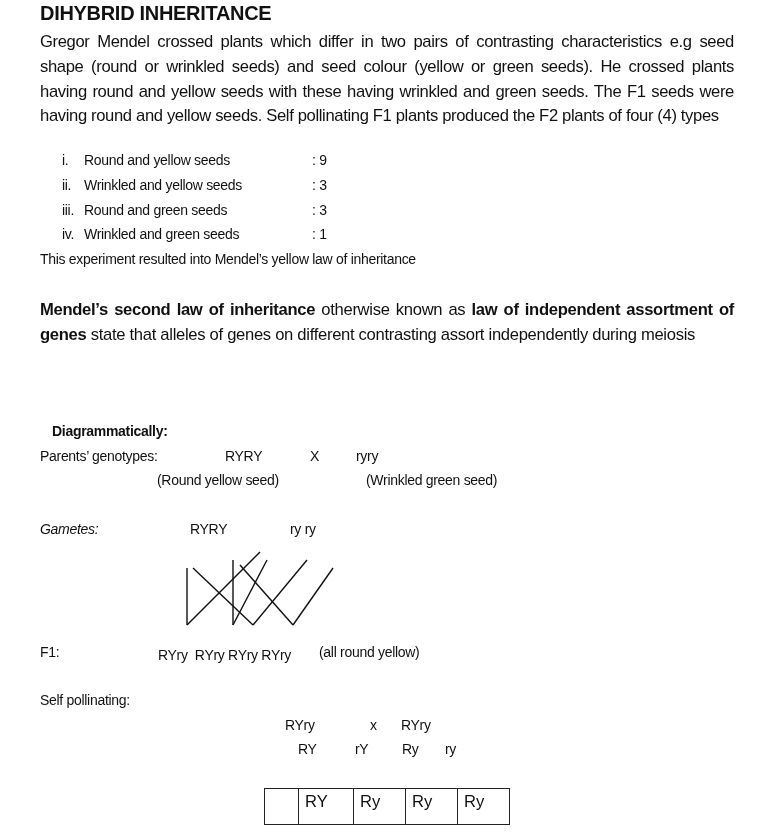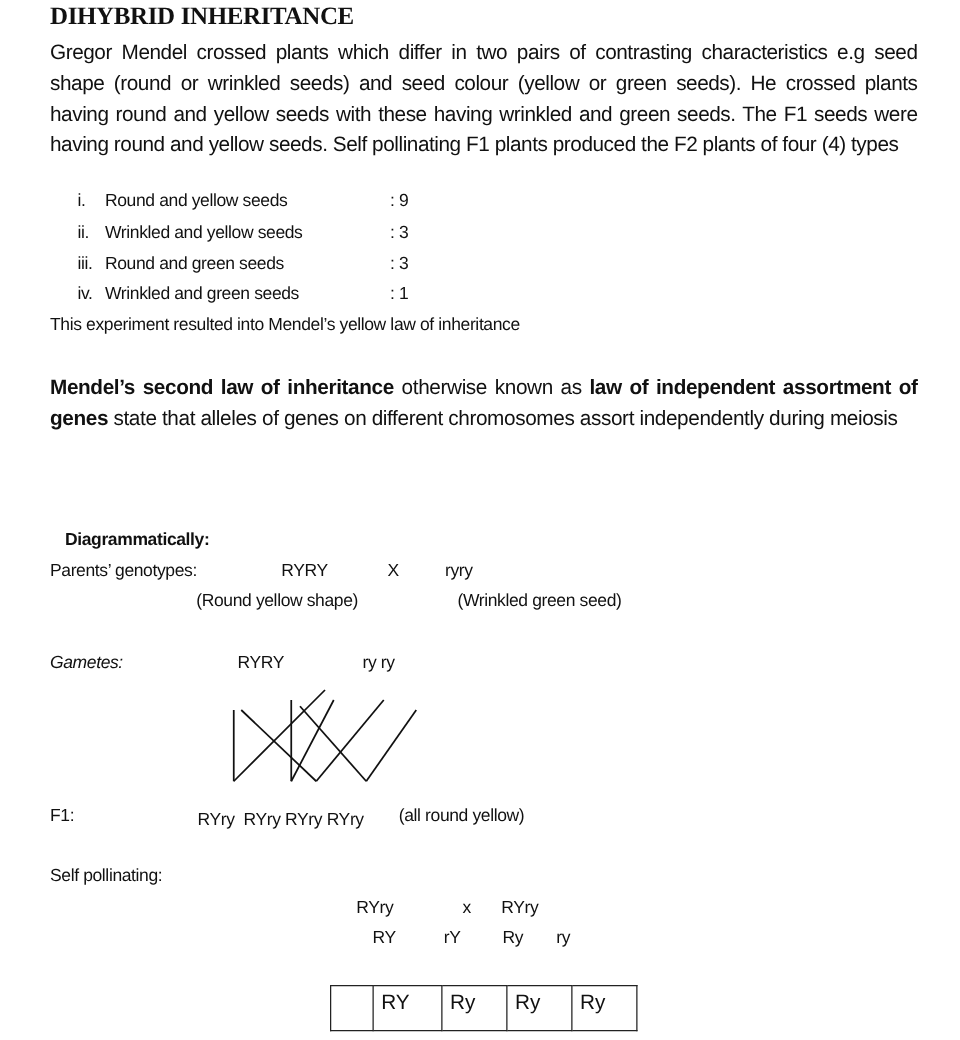--- a/index.html
+++ b/index.html
@@ -1,21 +1,21 @@
 <!DOCTYPE html>
 <html><head>
 <meta charset="utf-8">
 <style>
   html, body { margin: 0; padding: 0; background: #ffffff; }
   body {
     width: 768px; height: 832px; position: relative; overflow: hidden;
     font-family: "Liberation Sans", sans-serif; color: #111111;
   }
   .abs { position: absolute; white-space: nowrap; }
-  #title { left: 40px; top: 2px; font-size: 20px; font-weight: bold; letter-spacing: -0.3px; font-family: Liberation Serif, serif; }
+  #title { left: 40px; top: 2px; font-size: 20px; font-weight: bold; letter-spacing: -0.3px; }
   #intro {
     position: absolute; left: 40px; top: 30px; width: 694px;
     font-size: 16.6px; line-height: 24.8px; text-align: justify;
     text-align-last: left; letter-spacing: -0.35px;
   }
   .list-item { font-size: 14px; letter-spacing: -0.3px; }
   .roman { display: inline-block; width: 22px; }
   .ratio { position: absolute; left: 310px; top: 0; }
   #law {
     position: absolute; left: 40px; top: 298px; width: 694px;
@@ -55,29 +55,29 @@
     <span class="ratio" style="left:250px">: 3</span>
   </div>
   <div class="abs list-item" style="left:62px; top:226px; width:340px;">
     <span class="roman">iv.</span><span>Wrinkled and green seeds</span>
     <span class="ratio" style="left:250px">: 1</span>
   </div>
 </div>
 
 <div class="abs list-item" style="left:40px; top:251px;">This experiment resulted into Mendel’s yellow law of inheritance</div>
 
-<div id="law"><b>Mendel’s second law of inheritance</b><span> otherwise known as </span><b>law of independent assortment of genes</b><span> state that alleles of genes on different chromosomes assort independently during meiosis</span></div>
+<div id="law"><b>Mendel’s second law of inheritance</b><span> otherwise known as </span><b>law of independent assortment of genes</b><span> state that alleles of genes on different contrasting assort independently during meiosis</span></div>
 
 <div class="abs list-item bold" style="left:40px; top:423px;">Diagrammatically:</div>
 
 <div class="abs list-item" style="left:40px; top:448px;">Parents’ genotypes:</div>
 <div class="abs list-item" style="left:225px; top:448px;">RYRY</div>
 <div class="abs list-item" style="left:310px; top:448px;">X</div>
 <div class="abs list-item" style="left:356px; top:448px;">ryry</div>
-<div class="abs list-item" style="left:157px; top:472px;">(Round yellow shape)</div>
+<div class="abs list-item" style="left:157px; top:472px;">(Round yellow seed)</div>
 <div class="abs list-item" style="left:366px; top:472px;">(Wrinkled green seed)</div>
 
 <div class="abs list-item" style="left:40px; top:521px;font-style:italic;">Gametes:</div>
 <div class="abs list-item" style="left:190px; top:521px;">RYRY</div>
 <div class="abs list-item" style="left:290px; top:521px;">ry ry</div>
 
 <svg id="cross-lines" width="220" height="90">
   <g stroke="#111" stroke-width="1.4" fill="none">
     <line x1="37" y1="28" x2="37" y2="85"></line>
     <line x1="37" y1="85" x2="110" y2="12"></line>

